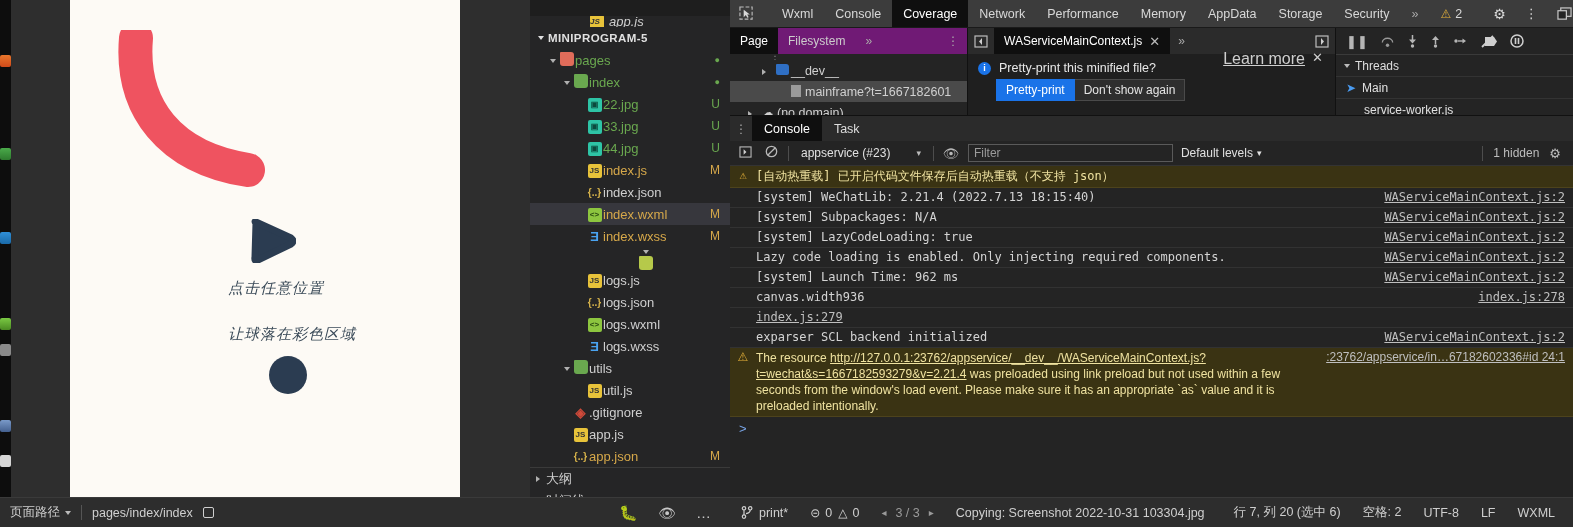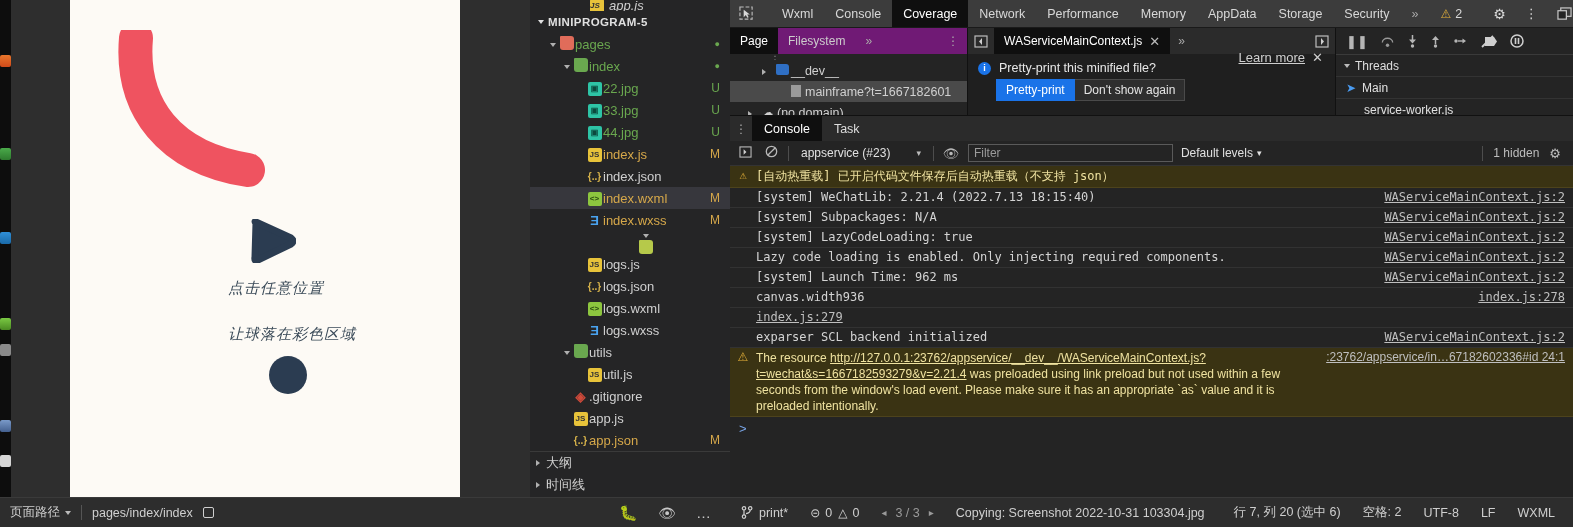--- a/index.html
+++ b/index.html
@@ -39,21 +39,21 @@
     position: absolute; left: 0; top: 497px; width: 730px; height: 30px;
     background: #2d2d2d; border-top: 1px solid #3a3a3a;
     display: flex; align-items: center; color: #cfcfcf; font-size: 12.5px; justify-content: flex-end;
   }
   .ide-status .seg { display: flex; align-items: center; gap: 5px; padding: 0 10px; }
   .ide-status .divider { width: 1px; height: 15px; background: #555; }
   .ide-status .icons { margin-left: auto; display: flex; align-items: center; gap: 20px; padding-right: 18px; color: #c8c8c8; }
 
   
   .explorer {
-    position: absolute; left: 530px; top: 0; width: 200px; height: 497px;
+    position: absolute; left: 530px; top: 16px; width: 200px; height: 497px;
     background: #252526; color: #cccccc; font-size: 13px; overflow: hidden;
   }
   .ex-top-sliver {
     height: 11px; display: flex; align-items: center; gap: 5px;
     padding-left: 60px; font-style: italic; color: #cfcfcf; font-size: 13px;
     overflow: hidden;
   }
   .ex-section {
     height: 22px; display: flex; align-items: center; gap: 4px;
     padding-left: 8px; font-size: 11.5px; font-weight: bold;
@@ -103,21 +103,21 @@
   .ed-tabbar { height: 26px; display: flex; align-items: stretch; background: #2b2b2b; }
   .ed-tabbar .sq { width: 26px; display: flex; align-items: center; justify-content: center; color: #bbb; }
   .ed-tabbar .tb { display: flex; align-items: center; gap: 7px; padding: 0 10px; font-size: 12px; background: #0f0f0f; color: #fff; }
   .ed-tabbar .more { display: flex; align-items: center; padding: 0 8px; color: #aaa; }
   .ed-tabbar .rsq { margin-left: auto; width: 26px; display: flex; align-items: center; justify-content: center; color: #bbb; }
   .infobar { padding: 7px 10px 0 10px; display: flex; align-items: flex-start; gap: 8px; font-size: 12.5px; color: #e8e8e8; }
   .bluedot { width: 13px; height: 13px; border-radius: 50%; background: #1a73e8; color:#fff; font-size: 9px; line-height: 13px; text-align: center; font-weight: bold; flex: none; margin-top:1px; }
   .btnrow { display: flex; gap: 0; padding: 4px 10px 0 28px; align-items: center; }
   .pp-btn { background: #1a73e8; color: #fff; font-size: 12px; padding: 3px 9px; border: 1px solid #1a73e8; }
   .ds-btn { background: #2e2e2e; color: #e4e4e4; font-size: 12px; padding: 3px 9px; border: 1px solid #4a4a4a; border-left: none; }
-  .learn { position: absolute; right: 30px; top: 22px; font-size: 13px; color: #cfcfcf; text-decoration: underline; }
+  .learn { position: absolute; right: 30px; top: 22px; font-size: 16px; color: #cfcfcf; text-decoration: underline; }
   .learn-x { position: absolute; right: 12px; top: 22px; font-size: 13px; color: #cfcfcf; }
   .linecol { position: absolute; left: 0; bottom: 3px; width: 100%; display: flex; align-items: center; font-size: 12px; color: #d0d0d0; }
   .linecol .brace { width: 28px; text-align: center; color: #a8a8a8; }
   .linecol .cov { margin-left: auto; padding-right: 14px; }
 
   .debug-pane { width: 238px; background: #242424; border-left: 1px solid #111; }
   .dbg-toolbar { height: 26px; display: flex; align-items: center; gap: 12px; padding: 0 10px; background: #242424; }
   .dbg-toolbar .ic { color: #b6b6b6; font-size: 13px; display: flex; align-items: center; }
   .dbg-sec { height: 22px; display: flex; align-items: center; gap: 5px; padding-left: 8px; font-size: 12px; color: #dedede; border-top: 1px solid #3a3a3a; }
   .dbg-row { height: 22px; display: flex; align-items: center; gap: 6px; padding-left: 10px; font-size: 12px; color: #e0e0e0; border-top: 1px solid #333; }

